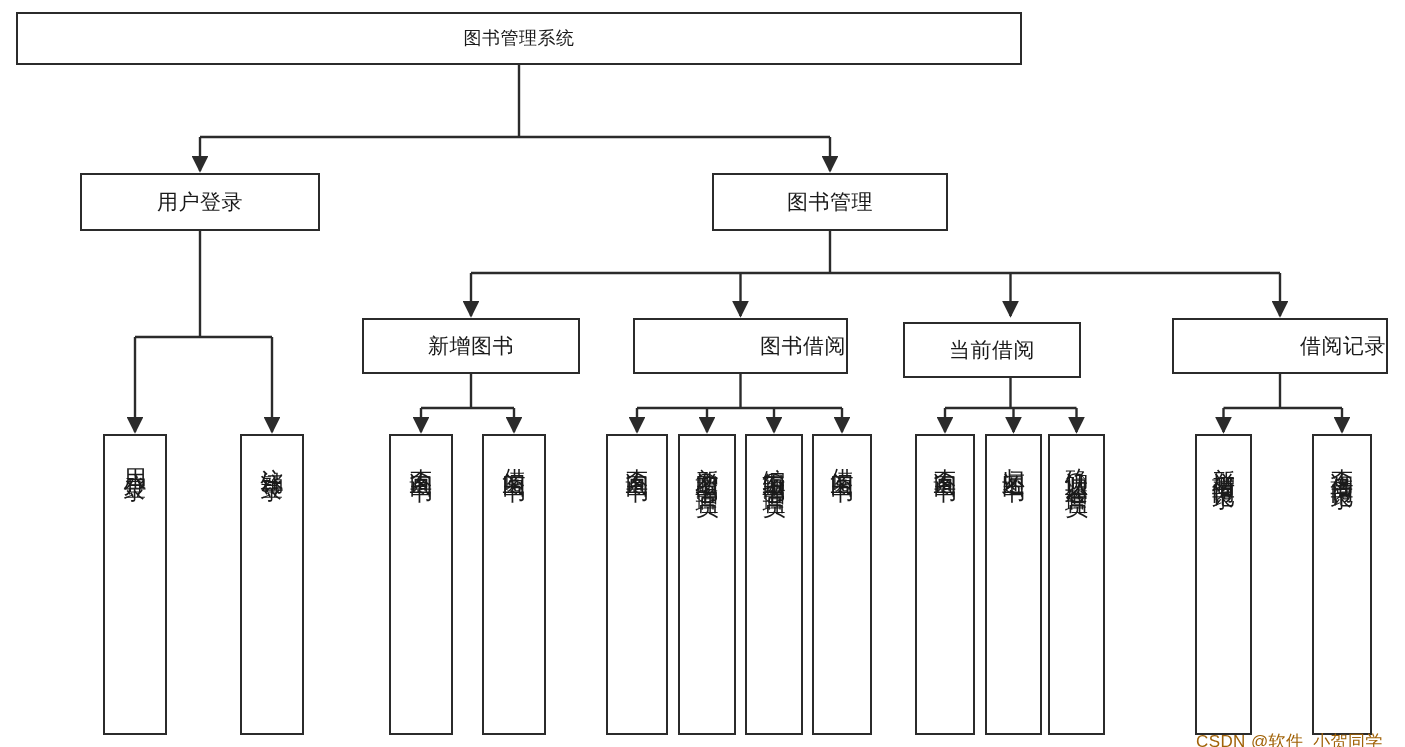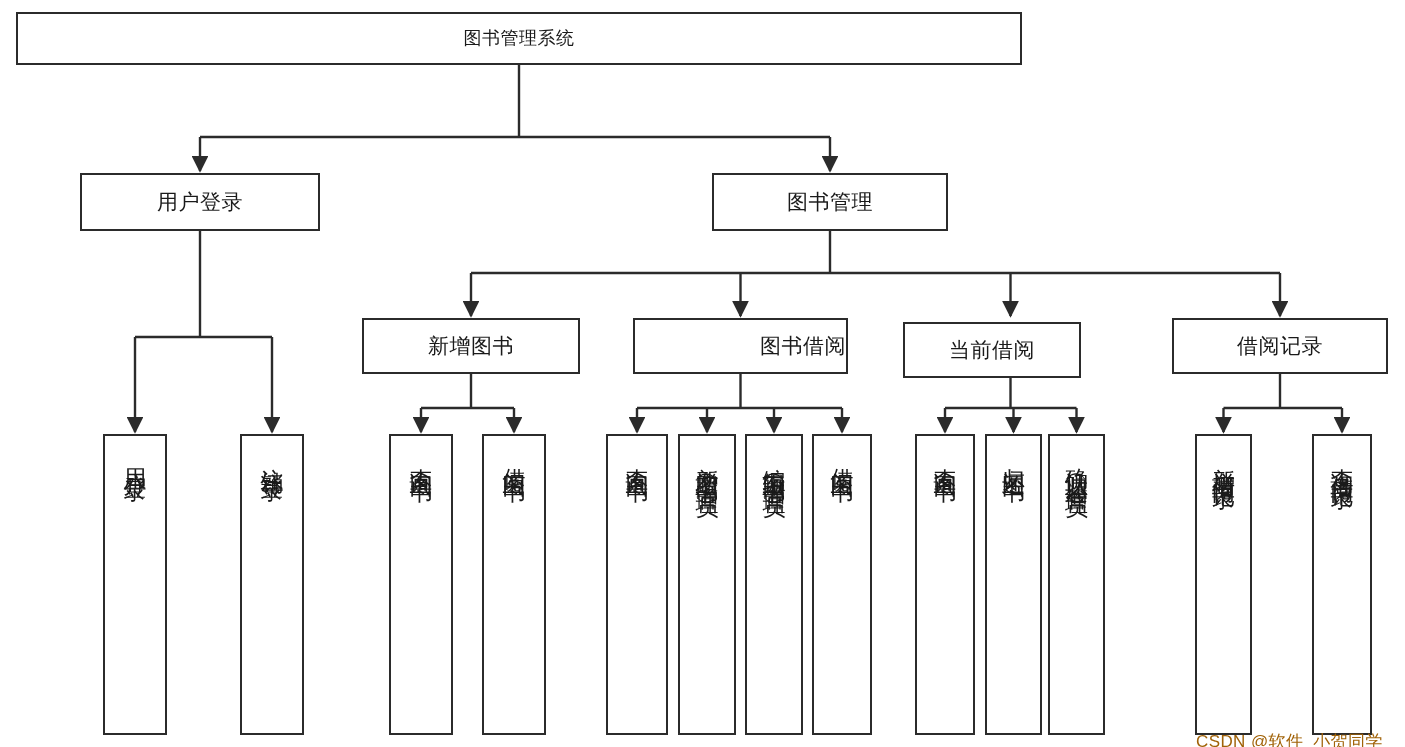--- a/index.html
+++ b/index.html
@@ -125,21 +125,21 @@
       </div>
       <div class="node horizontal" style="left: 362px; top: 318px; width: 218px; height: 56px;">
         <span class="label">新增图书</span>
       </div>
       <div class="node horizontal" style="left: 633px; top: 318px; width: 215px; height: 56px; justify-content: flex-end;">
         <span class="label">图书借阅</span>
       </div>
       <div class="node horizontal" style="left: 903px; top: 322px; width: 178px; height: 56px;">
         <span class="label">当前借阅</span>
       </div>
-      <div class="node horizontal" style="left: 1172px; top: 318px; width: 216px; height: 56px;">
+      <div class="node horizontal" style="left: 1172px; top: 318px; width: 216px; height: 56px; justify-content: flex-end;">
         <span class="label">借阅记录</span>
       </div>
       <div class="node vertical" style="left: 103px; top: 434px; width: 64px; height: 301px;">
         <span class="label">用户登录</span>
       </div>
       <div class="node vertical" style="left: 240px; top: 434px; width: 64px; height: 301px;">
         <span class="label">注销登录</span>
       </div>
       <div class="node vertical" style="left: 389px; top: 434px; width: 64px; height: 301px;">
         <span class="label">查询图书</span>

